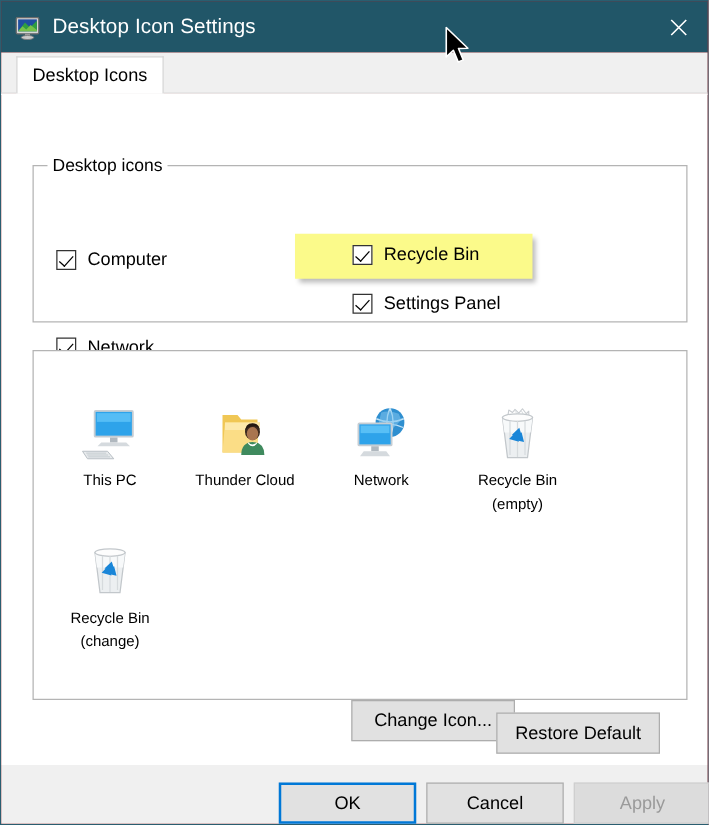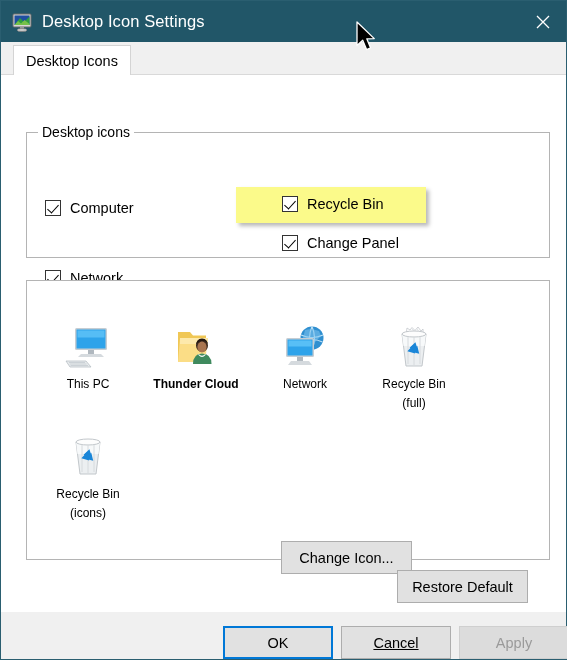--- a/index.html
+++ b/index.html
@@ -218,21 +218,21 @@
     cursor: default;
   }
   .btn.default {
     border: 2px solid #0078d7;
     background: #e1e1e1;
   }
 
   #btn-change-icon {
     position: absolute;
     left: 280px;
-    top: 465px;
+    top: 484px;
     width: 131px;
     height: 33px;
   }
   #btn-restore-default {
     position: absolute;
     left: 396px;
     top: 494px;
     width: 131px;
     height: 33px;
   }
@@ -243,21 +243,21 @@
   }
 
   
   .footer {
     flex: 0 0 auto;
     height: 47px;
     background: #f0f0f0;
     position: relative;
   }
   #btn-ok    { position: absolute; left: 222px; top: 14px; width: 110px; height: 33px; }
-  #btn-cancel{ position: absolute; left: 340px; top: 14px; width: 110px; height: 33px; text-decoration: underline; }
+  #btn-cancel{ position: absolute; left: 340px; top: 14px; width: 110px; height: 33px; }
   #btn-apply { position: absolute; left: 458px; top: 14px; width: 110px; height: 33px; }
 
   
   .cursor {
     position: absolute;
     left: 355px;
     top: 20px;
     z-index: 50;
     pointer-events: none;
   }
@@ -309,41 +309,41 @@
 
     <div class="highlight-box">
       <div class="cbrow">
         <span class="cbox checked"></span>
         <span class="cblabel">Recycle Bin</span>
       </div>
     </div>
 
     <div class="cbrow" style="left:281px; top:159px;">
       <span class="cbox checked"></span>
-      <span class="cblabel">Change Panel</span>
+      <span class="cblabel">Settings Panel</span>
     </div>
 
     <div class="groupbox" id="gb-preview"></div>
 
     <div class="icon-cell" style="left:32px; top:242px;">
       <div class="icon-art">
         <svg width="48" height="46" viewBox="0 0 48 46">
           <rect x="11" y="4" width="32" height="22" rx="1.5" fill="#c6cdd3"></rect>
           <rect x="12.5" y="5.5" width="29" height="19" fill="#2ea3ea"></rect>
           <rect x="13.5" y="6.5" width="27" height="7" fill="#56bdf5"></rect>
           <rect x="24" y="26" width="6" height="4" fill="#b0b8bf"></rect>
           <path d="M17 30 L37 30 L40 33 L14 33 Z" fill="#d5dade"></path>
           <path d="M2 37 L22 37 L27 43 L6 43 Z" fill="#e8ebed" stroke="#b8bfc5" stroke-width="0.8"></path>
           <path d="M5 38.5 L21 38.5 M5.8 40 L22.5 40 M6.6 41.5 L24 41.5" stroke="#c3cacf" stroke-width="0.8"></path>
         </svg>
       </div>
       <div class="icon-caption">This PC</div>
     </div>
 
-    <div class="icon-cell" style="left:140px; top:242px;font-weight:bold;">
+    <div class="icon-cell" style="left:140px; top:242px;">
       <div class="icon-art">
         <svg width="48" height="46" viewBox="0 0 48 46">
           <path d="M6 8 L18 8 L21 11.5 L34 11.5 L34 38 L6 38 Z" fill="#f0c755"></path>
           <path d="M8 14 L36 14 L33 38 L6 38 Z" fill="#fbdd86"></path>
           <path d="M8 14 L36 14 L35 20 L8 20 Z" fill="#fde9ab"></path>
           <ellipse cx="30" cy="21.5" rx="6" ry="6.5" fill="#3d2a1e"></ellipse>
           <path d="M24 22 Q24 14.5 30 14.5 Q36 14.5 36 22 Q36 16.5 30 17 Q24.5 17.5 24 22 Z" fill="#241811"></path>
           <ellipse cx="30" cy="23" rx="4.6" ry="5.4" fill="#a9754f"></ellipse>
           <path d="M21 40 Q21 30 30 29.5 Q39.5 30 39.5 40 Z" fill="#3f8a5e"></path>
           <path d="M26.5 29.8 Q30 33.5 33.5 29.8 L33.5 31 Q30 35 26.5 31 Z" fill="#ffffff"></path>
@@ -379,41 +379,41 @@
           <path d="M18 12.5 L18 40 M24 12.6 L24 41.5 M30 12.5 L30 40" stroke="#d6dadd" stroke-width="1"></path>
           <g transform="translate(24,25)">
             <path d="M-0.4,-7 L4,0 L1.2,0 L1.2,3 L-2,3 L-2,0 L-4.6,0 Z" fill="#1a86d8" transform="rotate(15)"></path>
             <path d="M-0.4,-7 L4,0 L1.2,0 L1.2,3 L-2,3 L-2,0 L-4.6,0 Z" fill="#1a86d8" transform="rotate(135)"></path>
             <path d="M-0.4,-7 L4,0 L1.2,0 L1.2,3 L-2,3 L-2,0 L-4.6,0 Z" fill="#1a86d8" transform="rotate(255)"></path>
           </g>
         </svg>
       </div>
       <div class="icon-caption">
         <span>Recycle Bin</span><br>
-        <span>(full)</span>
+        <span>(empty)</span>
       </div>
     </div>
 
     <div class="icon-cell" style="left:32px; top:352px;">
       <div class="icon-art">
         <svg width="48" height="46" viewBox="0 0 48 46">
           <path d="M12 8 L36 8 L32 40 L16 40 Z" fill="#eceff1" stroke="#c2c7cb" stroke-width="1"></path>
           <path d="M12 8 L36 8 L34.5 20 L13.5 20 Z" fill="#f7f9fa"></path>
           <ellipse cx="24" cy="8" rx="12" ry="3" fill="#fdfdfd" stroke="#c2c7cb" stroke-width="1"></ellipse>
           <path d="M18 10.5 L18 38 M24 10.6 L24 39.5 M30 10.5 L30 38" stroke="#d6dadd" stroke-width="1"></path>
           <g transform="translate(24,22)">
             <path d="M-0.4,-7 L4,0 L1.2,0 L1.2,3 L-2,3 L-2,0 L-4.6,0 Z" fill="#1a86d8" transform="rotate(15)"></path>
             <path d="M-0.4,-7 L4,0 L1.2,0 L1.2,3 L-2,3 L-2,0 L-4.6,0 Z" fill="#1a86d8" transform="rotate(135)"></path>
             <path d="M-0.4,-7 L4,0 L1.2,0 L1.2,3 L-2,3 L-2,0 L-4.6,0 Z" fill="#1a86d8" transform="rotate(255)"></path>
           </g>
         </svg>
       </div>
       <div class="icon-caption">
         <span>Recycle Bin</span><br>
-        <span>(icons)</span>
+        <span>(change)</span>
       </div>
     </div>
 
     <button class="btn" id="btn-change-icon">Change Icon...</button>
     <button class="btn" id="btn-restore-default">Restore Default</button>
 
     <div class="cbrow" id="allow-themes-row">
       <span class="cbox checked"></span>
       <span class="cblabel">Allow themes to change desktop icons</span>
     </div>

